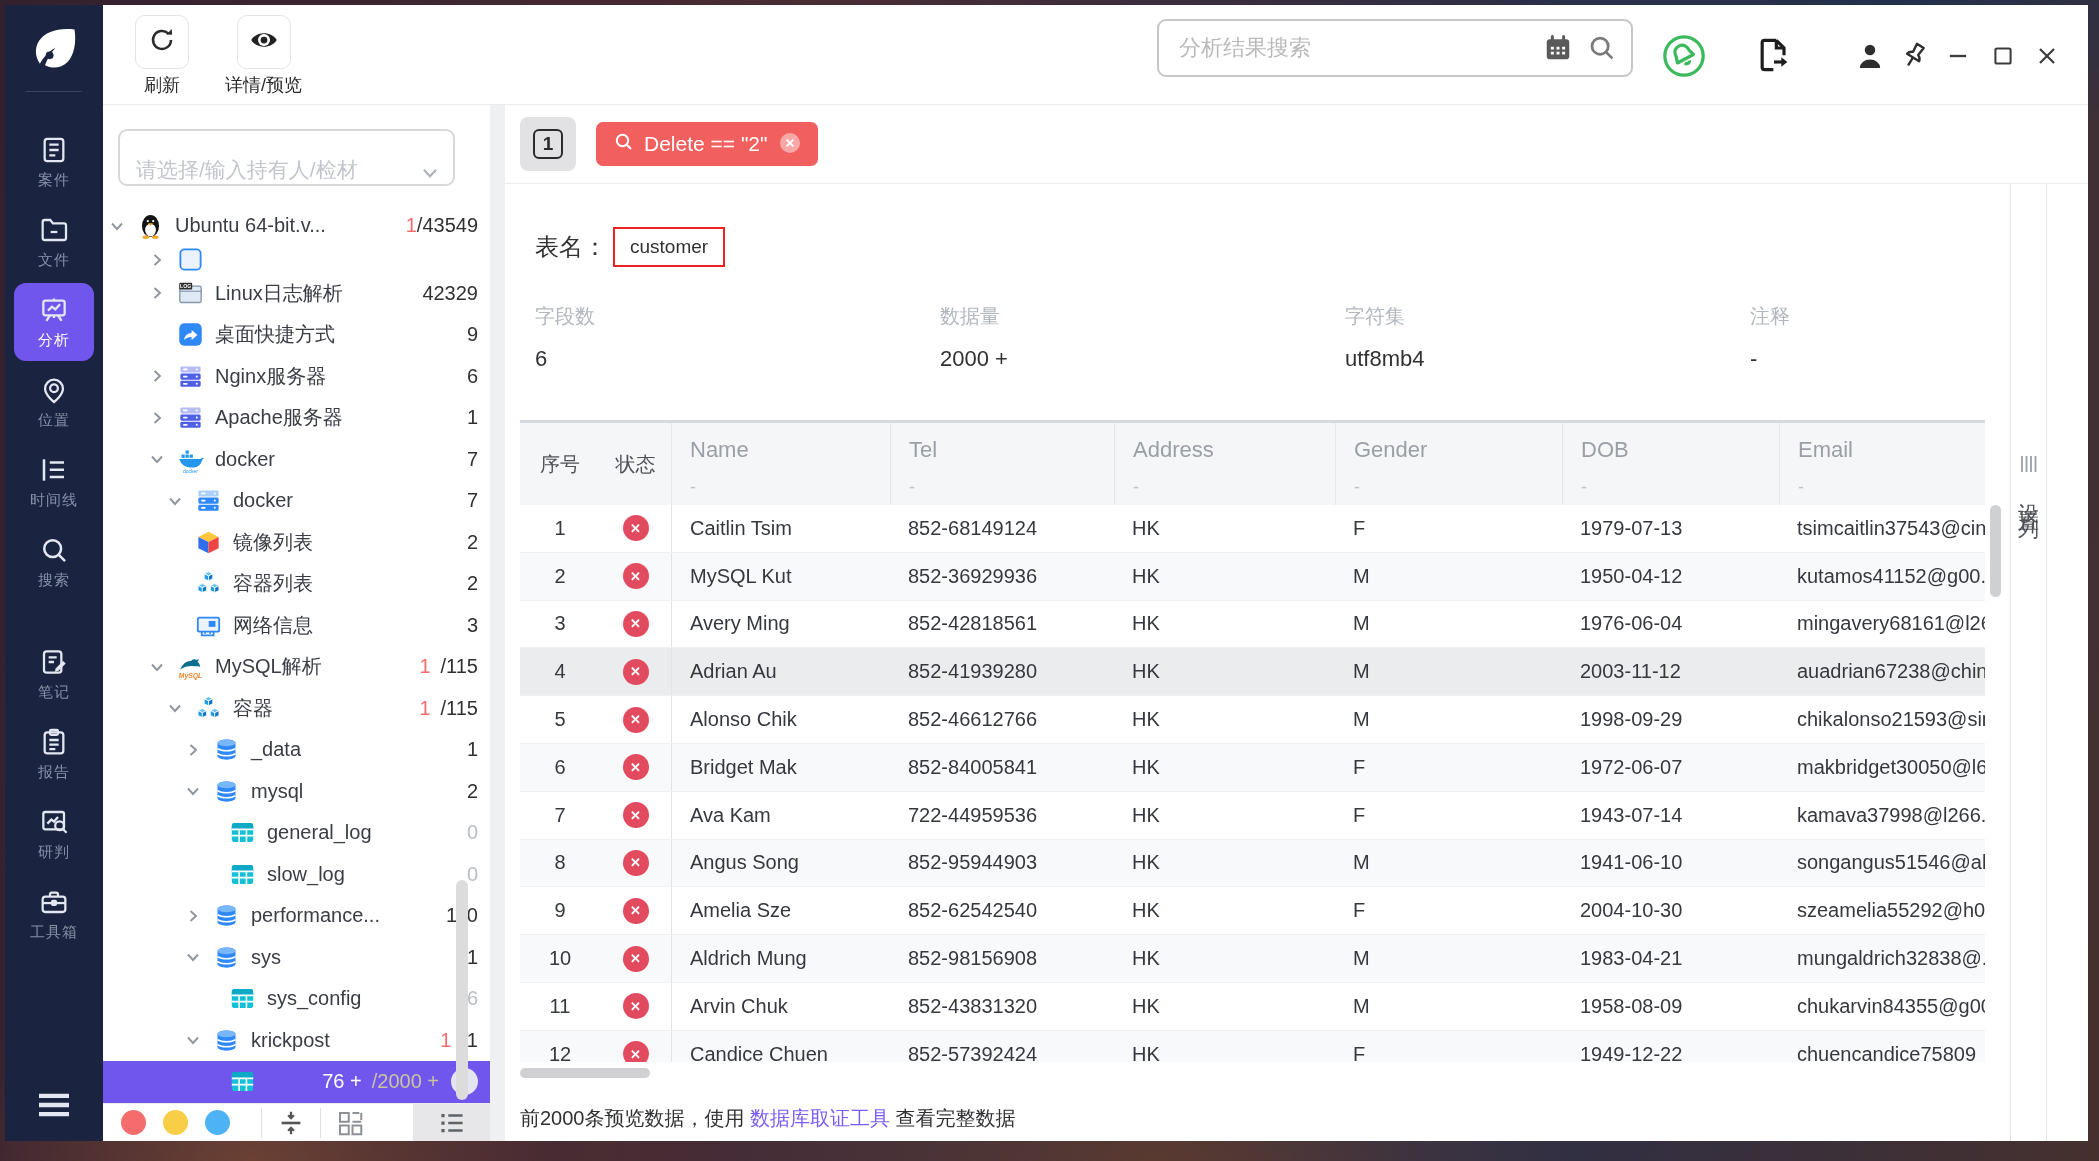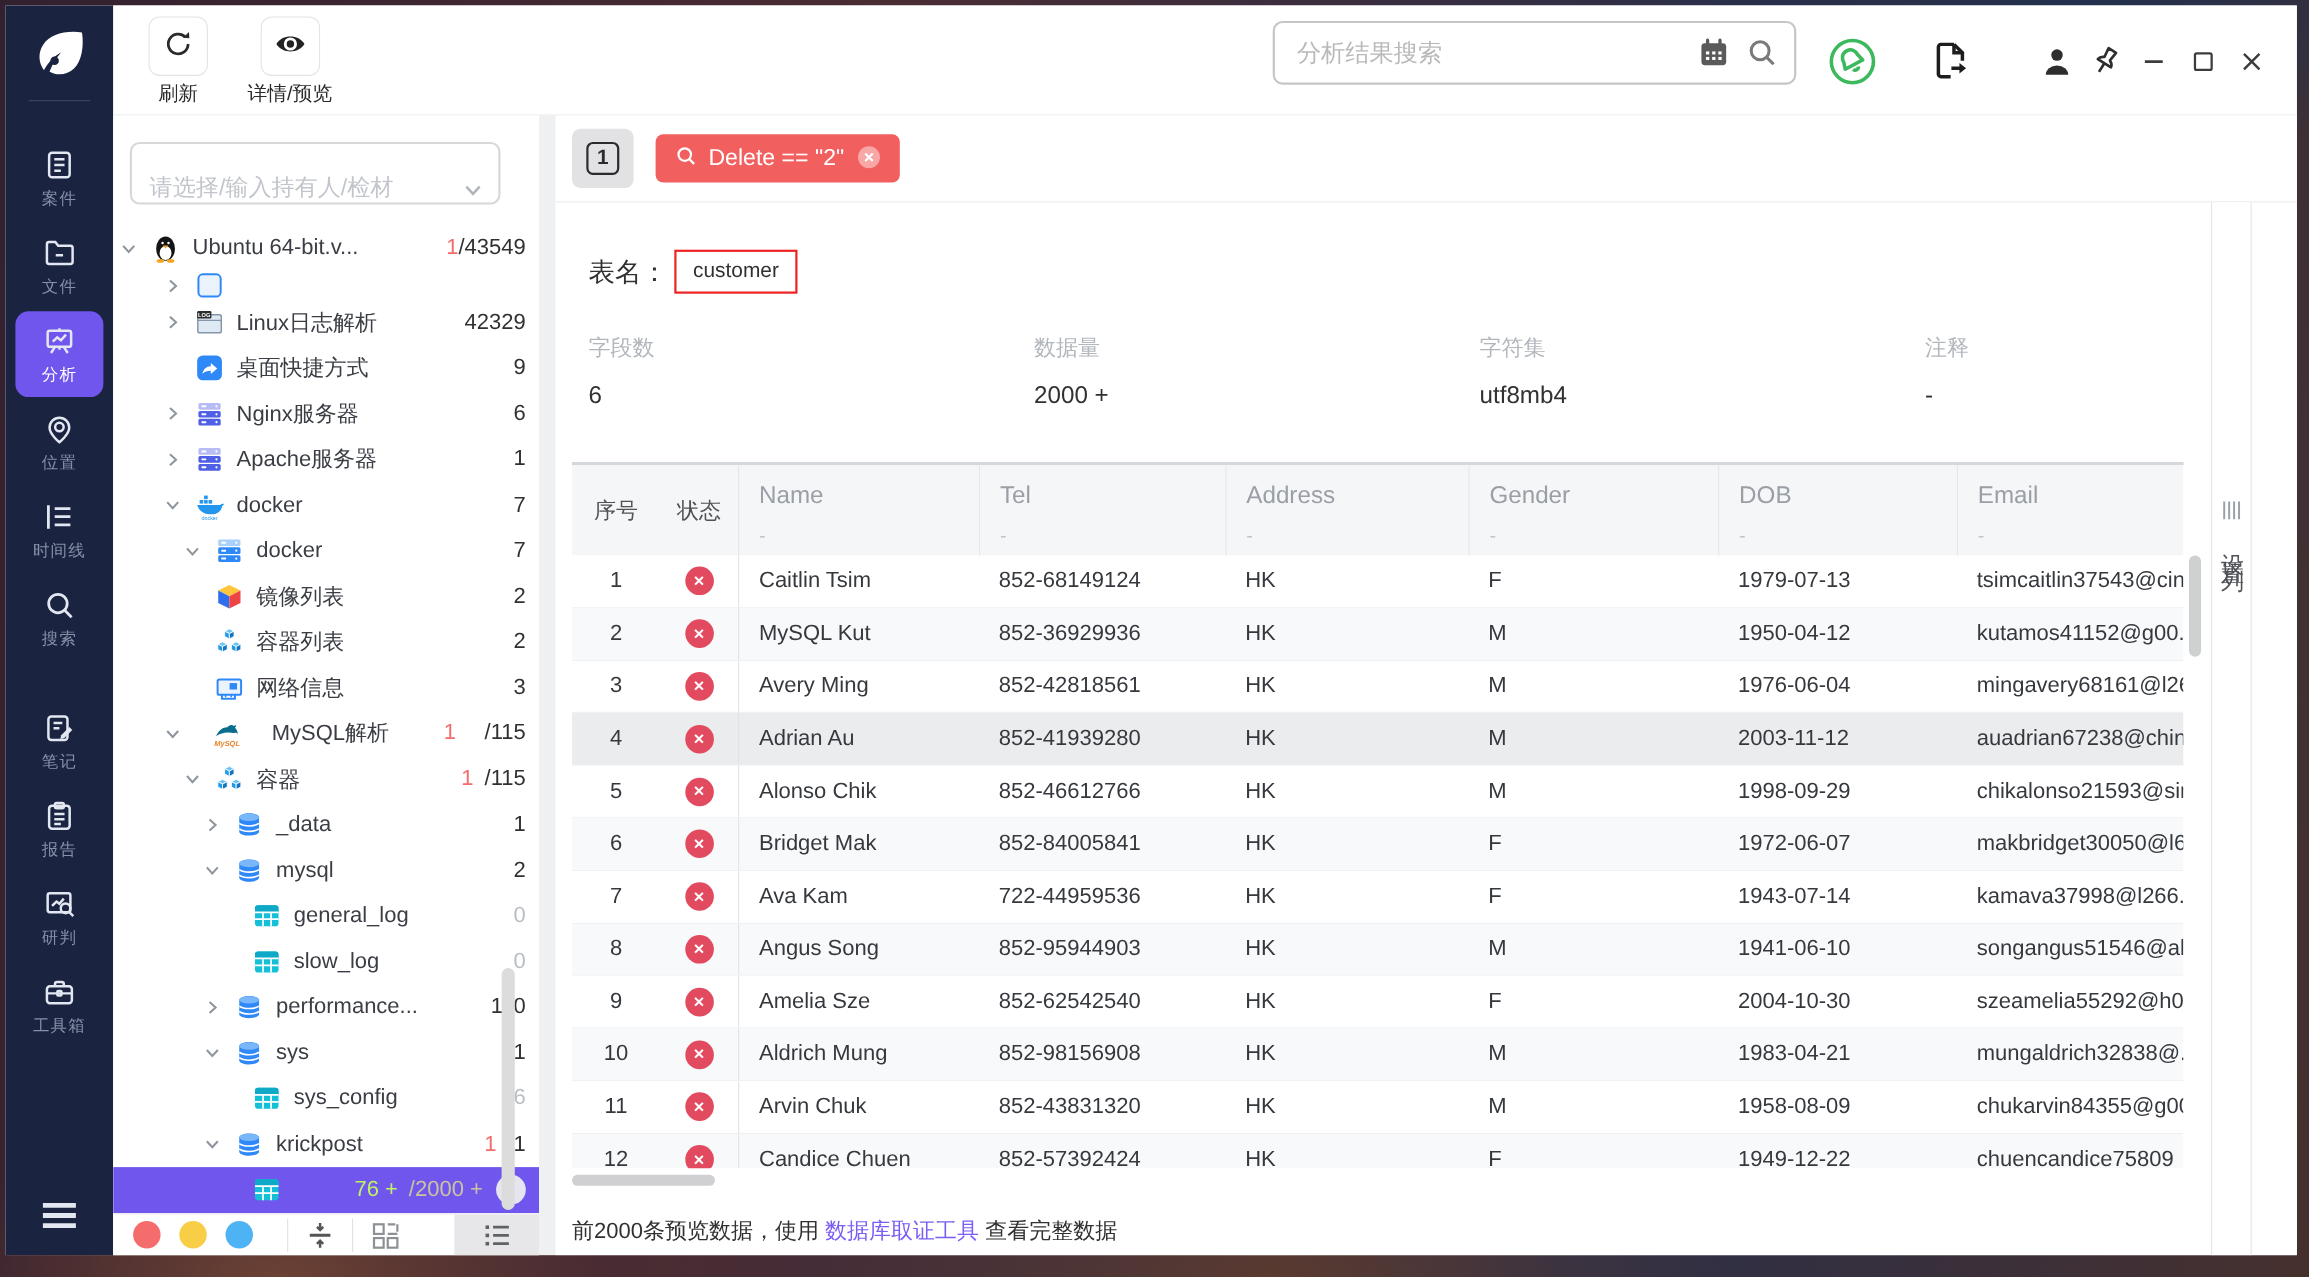--- a/index.html
+++ b/index.html
@@ -60,21 +60,21 @@
   .tree-row .expander svg { width:20px; height:20px; }
   .tree-row .t-ic { width:27px; height:27px; flex:0 0 auto; margin-right:11px; }
   .tree-row .t-ic svg { width:27px; height:27px; display:block; }
   .tree-row .t-label { font-size:20px; color:#3a3d44; white-space:nowrap; }
   .tree-row .sp { flex:1; }
   .tree-row .cnt-red { font-size:20px; color:#f56c6c; }
   .tree-row .cnt { font-size:20px; color:#303133; }
   .tree-row .cnt.muted { color:#b9bec4; }
   .tree-row .cnt.gap { margin-left:10px; }
   .tree-row.selected { background:#7156ee; }
-  .tree-row.selected .cnt-red { color:#bef264; }
+  .tree-row.selected .cnt-red { color:#ffffff; }
   .tree-row.selected .cnt { color:#c9c4a0; }
   .info-ic { width:27px; height:27px; margin-left:12px; border-radius:50%; background:#e4e5ef; color:#6f56ee;
     display:flex; align-items:center; justify-content:center; font-size:17px; font-style:italic; font-weight:bold; font-family:"Liberation Serif", serif; }
   .tree-scroll { position:absolute; left:353px; top:775px; width:12px; height:220px; background:#dcdcdc; border-radius:6px; }
   .tree-footer { position:absolute; left:0; bottom:0; width:100%; height:38px; border-top:1px solid #ebebeb; background:#fff;
     display:flex; align-items:center; }
   .dot { width:25px; height:25px; border-radius:50%; margin-right:17px; cursor:pointer; }
   .tf-div { width:1px; height:30px; background:#e0e0e0; margin:0 14px; }
   .tf-ic { width:30px; height:30px; cursor:pointer; display:flex; align-items:center; justify-content:center; }
   .tf-active { position:absolute; right:0; top:0; width:77px; height:100%; background:#e7e7e9; display:flex; align-items:center; justify-content:center; }
@@ -581,21 +581,21 @@
                   <rect x="2.5" y="5" width="19" height="12.5" rx="1.5" fill="#eaf3ff" stroke="#2f88f7" stroke-width="1.6"></rect>
                   <rect x="12.2" y="8" width="6" height="5.2" fill="#2f88f7"></rect>
                   <path d="M6 17.5v3.2h10.5v-3.2" fill="none" stroke="#2f88f7" stroke-width="1.6"></path>
                   <path d="M9 17.5v2M13.5 17.5v2" stroke="#2f88f7" stroke-width="1.3"></path>
                 </svg>
               </span>
               <span class="t-label">网络信息</span>
               <span class="sp"></span>
               <span class="cnt">3</span>
             </div>
-            <div class="tree-row" style="padding-left: 44px; gap: 16px;">
+            <div class="tree-row" style="padding-left: 44px;">
               <span class="expander">
                 <svg viewBox="0 0 20 20">
                   <path d="M5 7.5l5 5.5 5-5.5" fill="none" stroke="currentColor" stroke-width="1.9"></path>
                 </svg>
               </span>
               <span class="t-ic">
                 <svg viewBox="0 0 24 24">
                   <path d="M3 14.5c2.2-5 5.8-7.5 9.3-7.3.8-.9 1.8-1.7 3-1.7.7 0 1.4.6 2.4.6.7 0 1.2-.3 1.5-.7.2.9-.2 1.8-1 2.2 1.5 1.2 2.3 3.2 2.5 5.2-.6-.8-1.5-1.2-2.5-1-1.7.3-3.2-.3-5.2-.3-4 0-7 1-10 3z" fill="#0b6d8e"></path>
                   <text x="12" y="22" font-size="6" font-weight="bold" font-style="italic" fill="#e8822a" text-anchor="middle" font-family="sans-serif">MySQL</text>
                 </svg>

